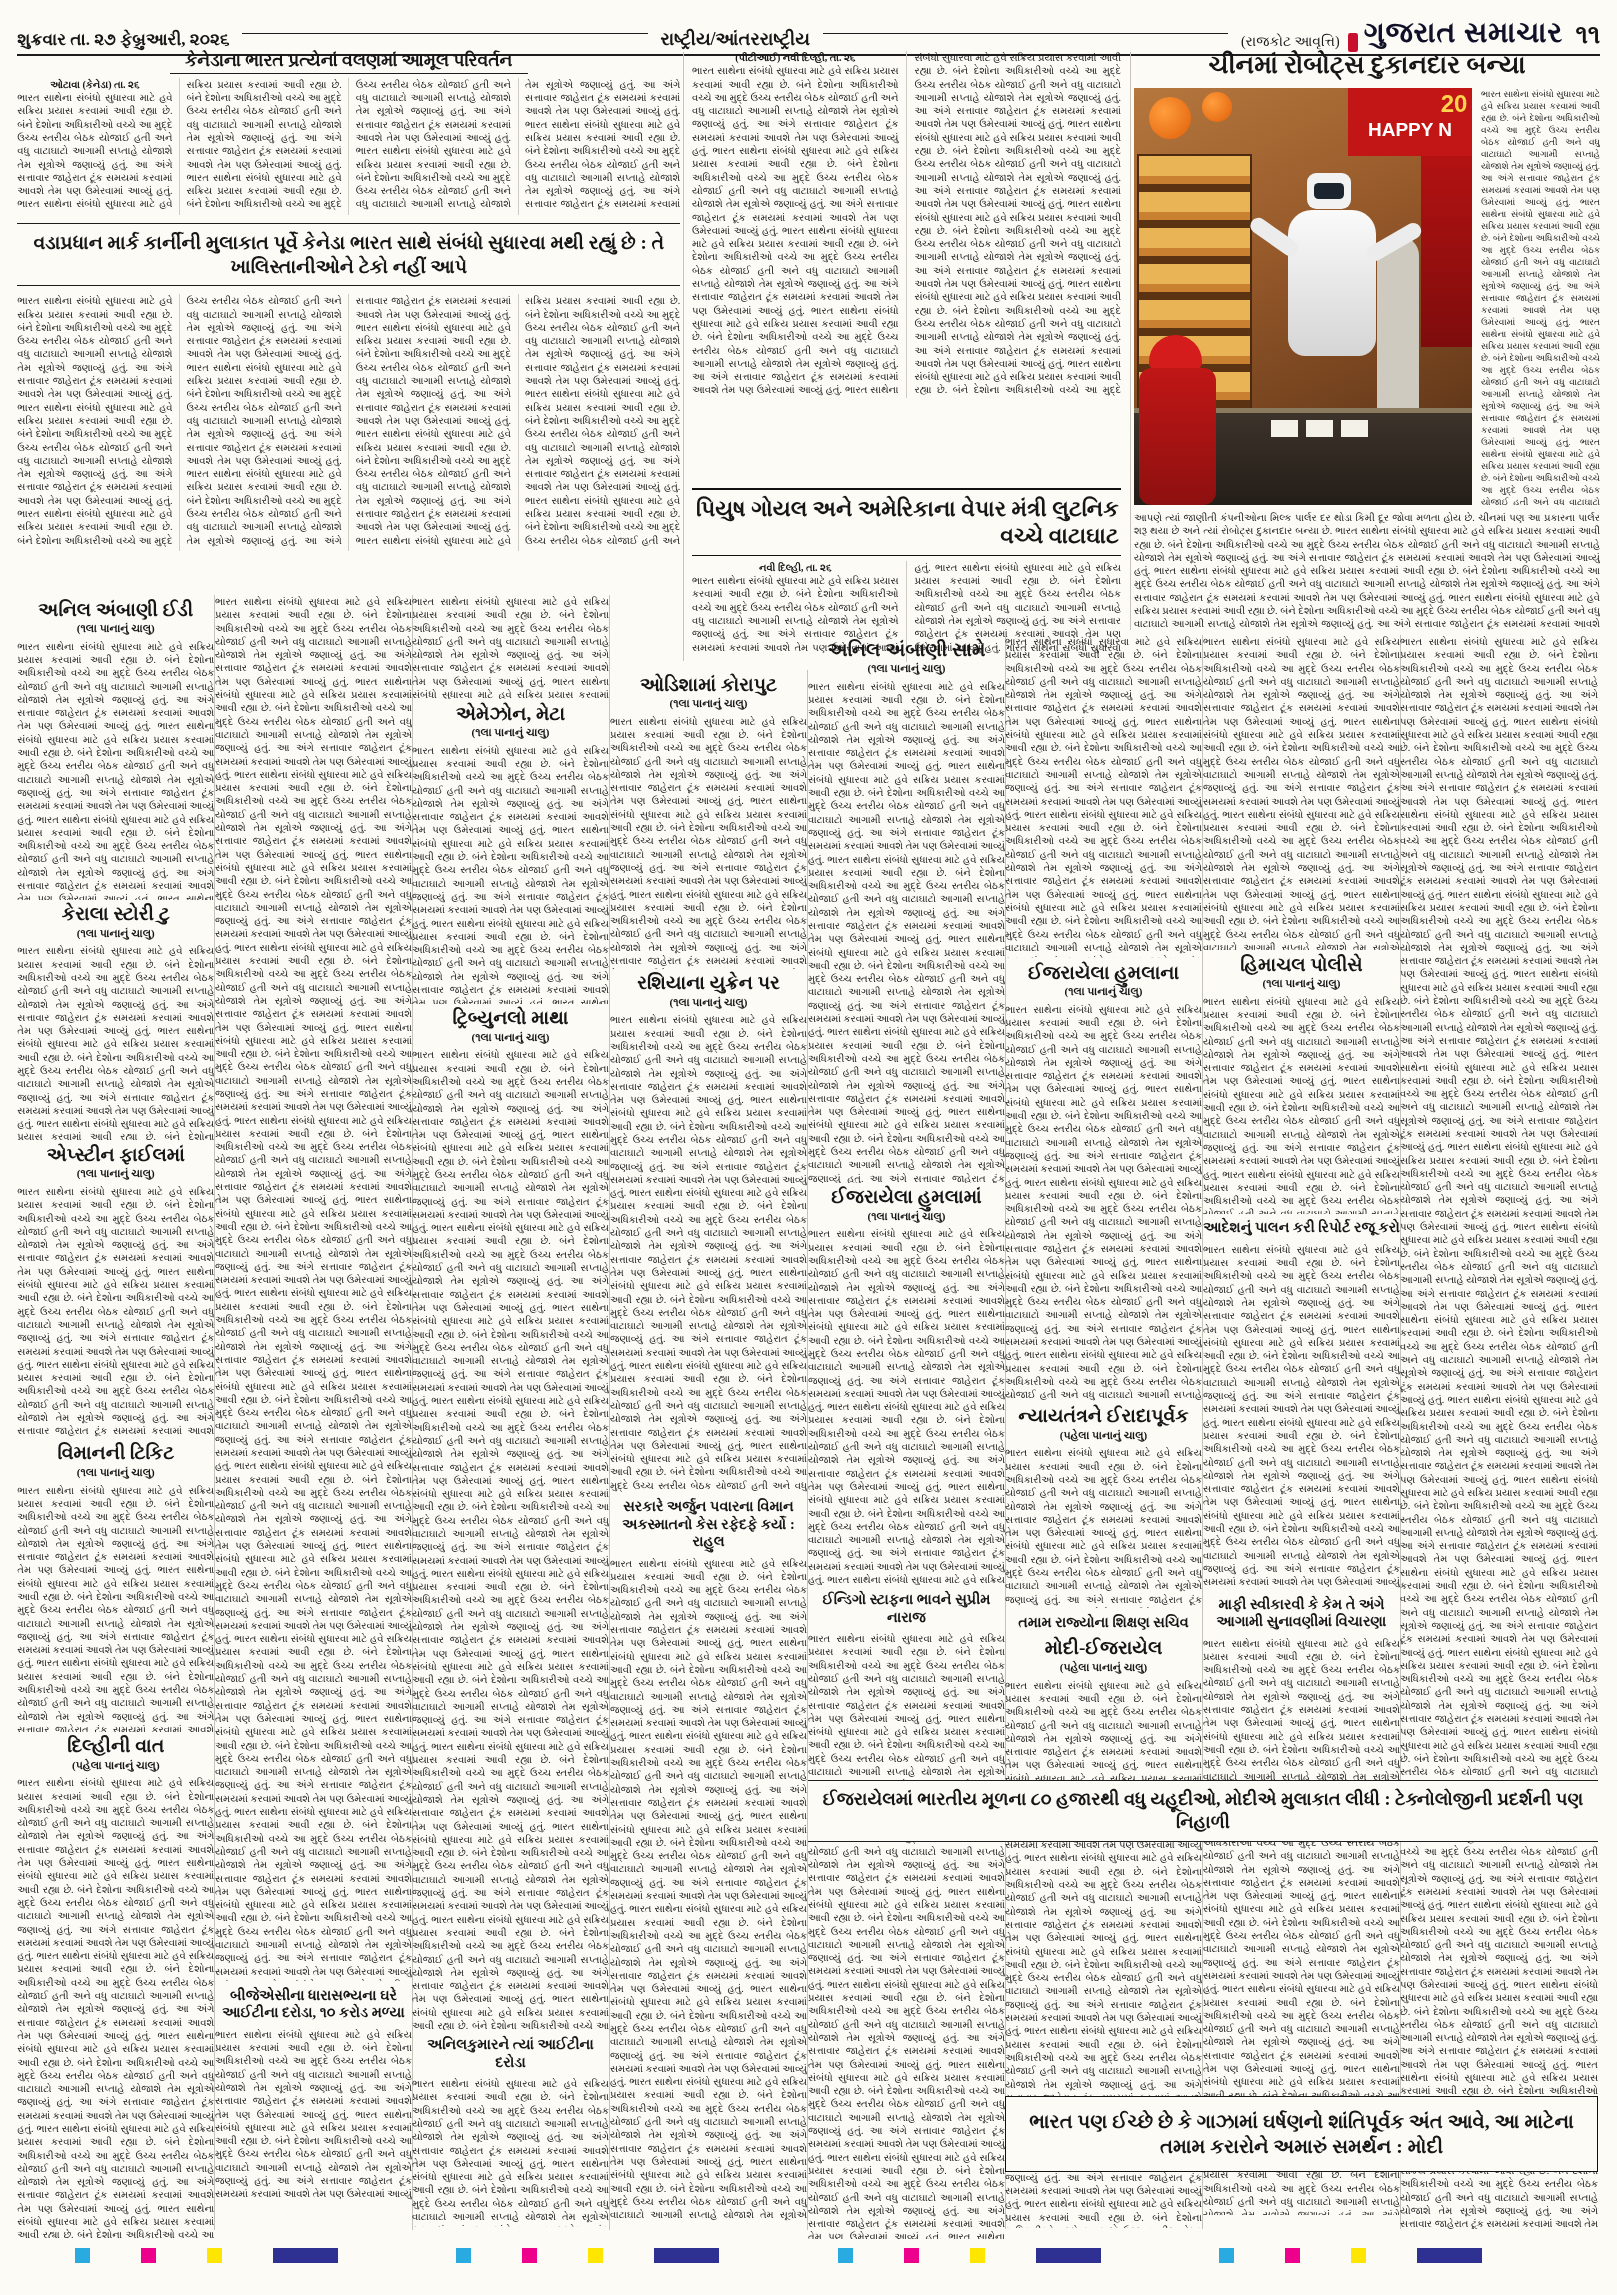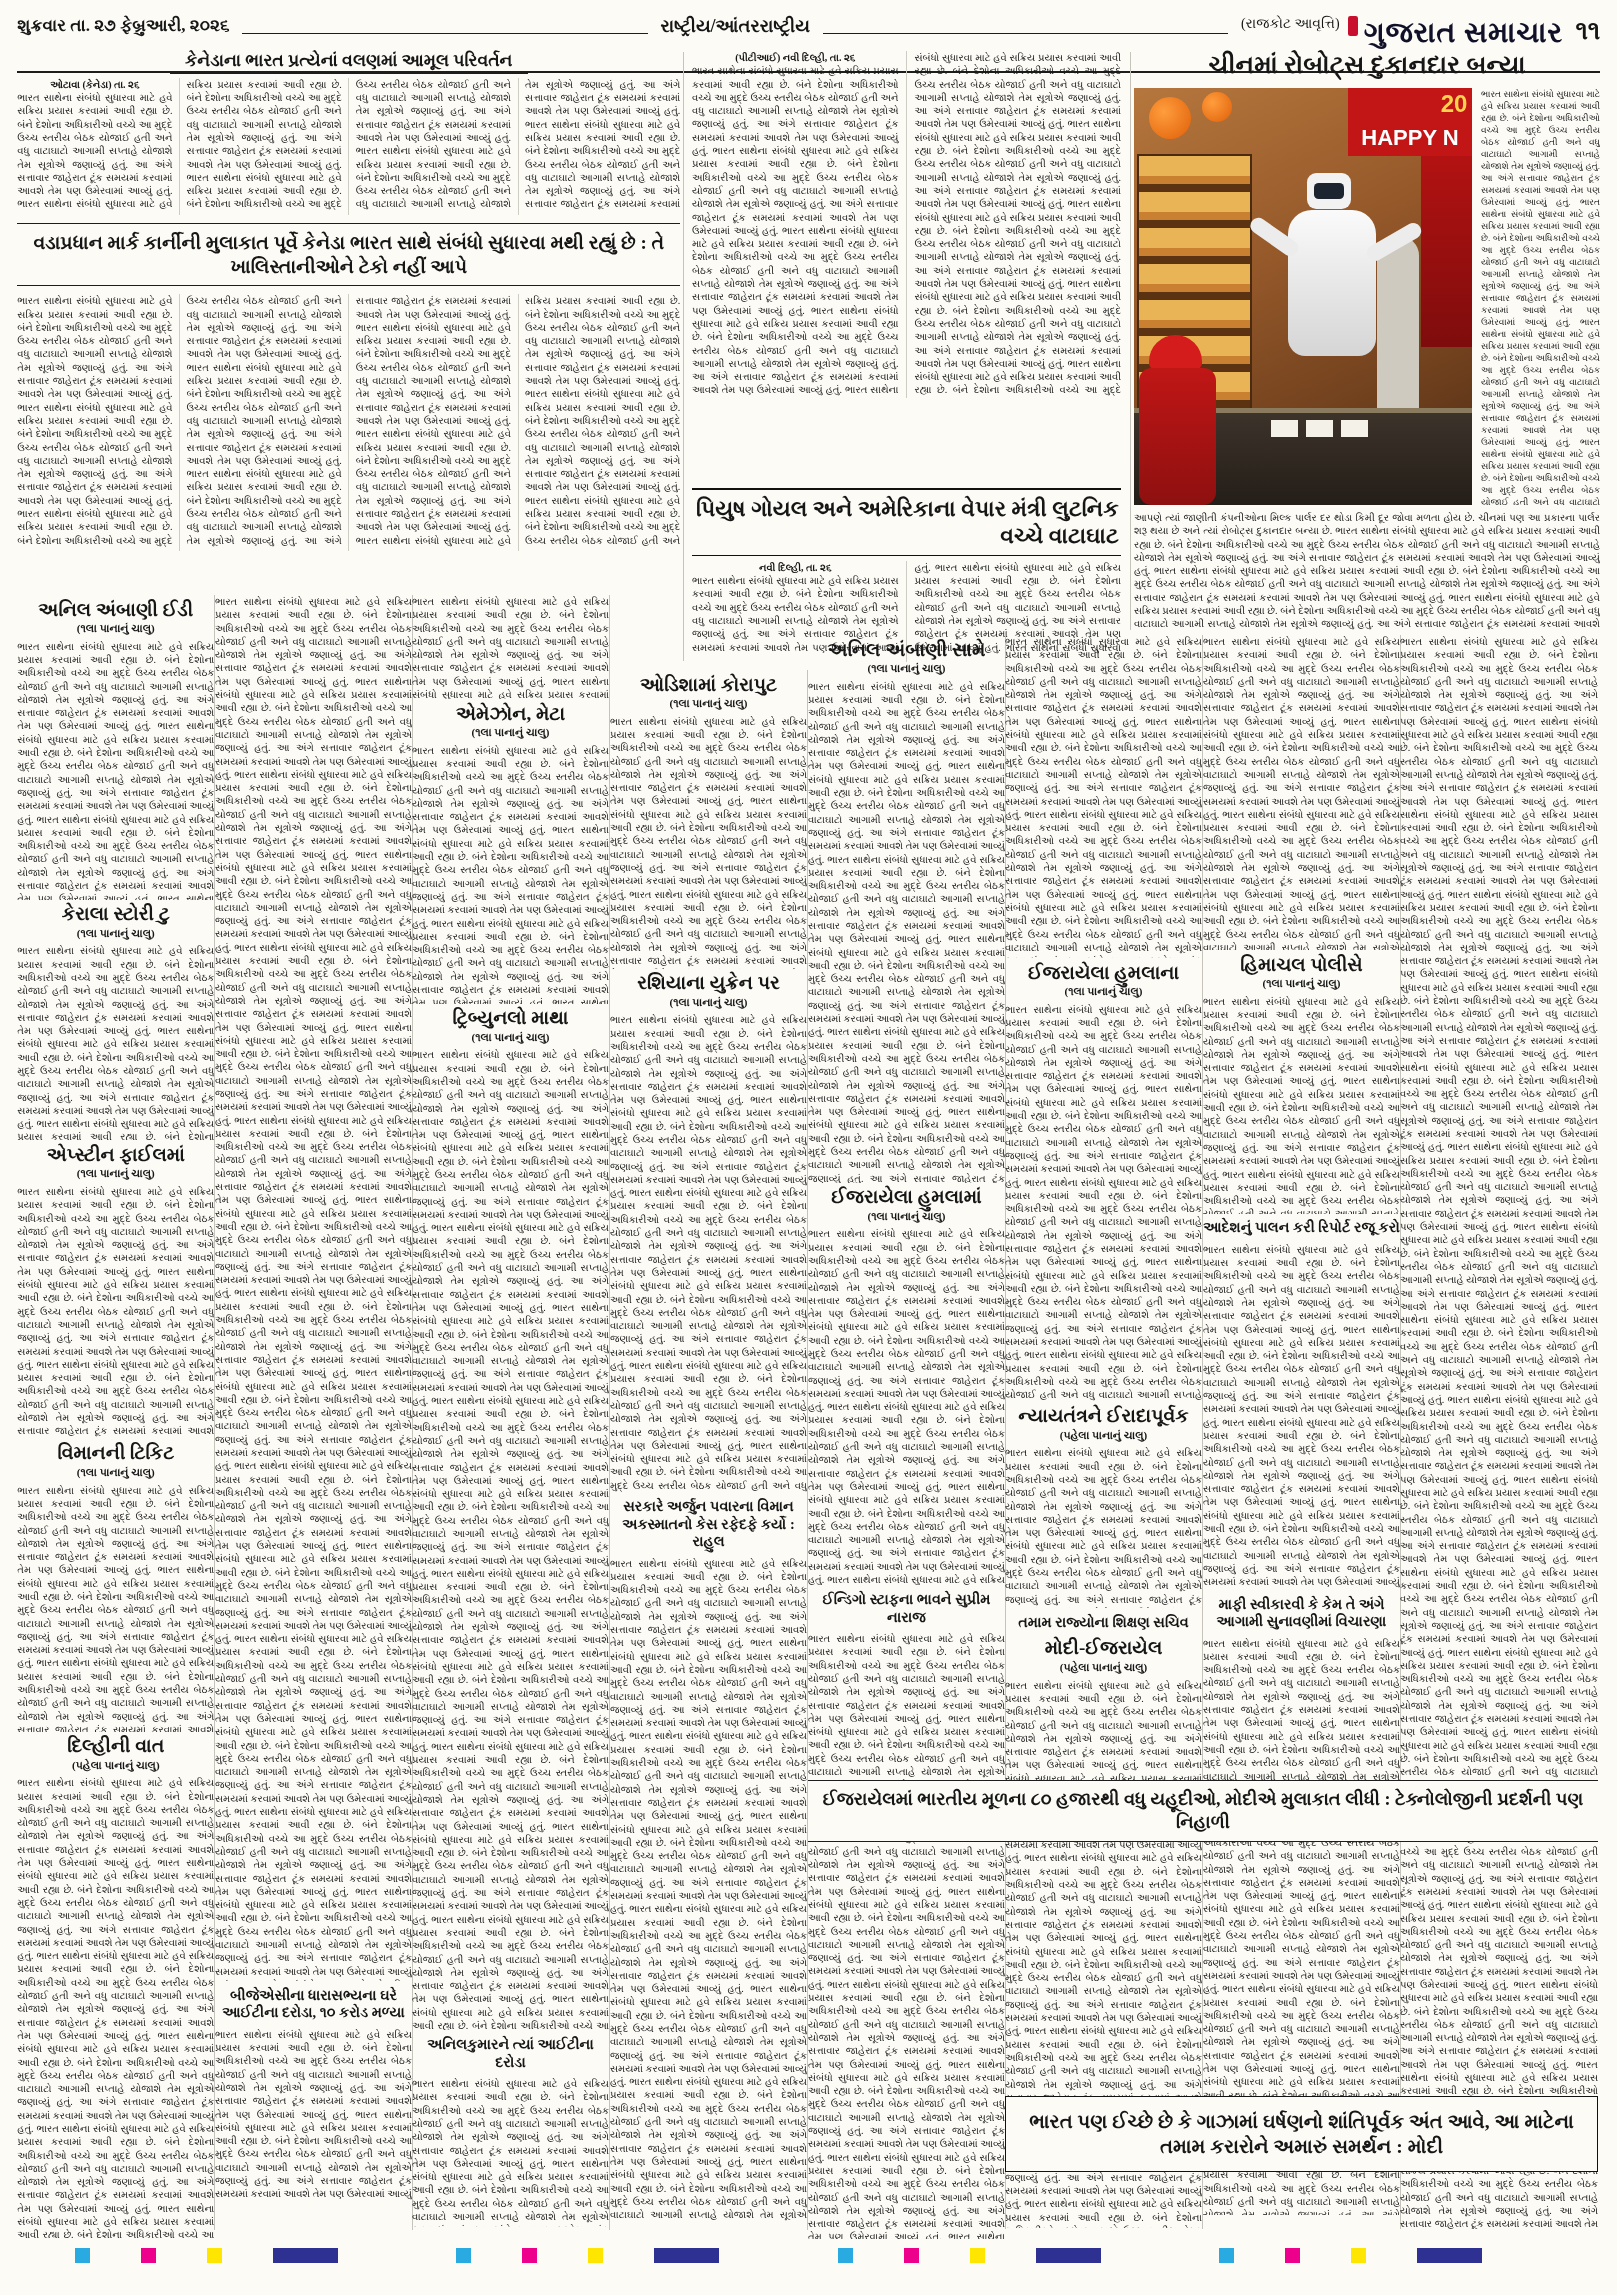--- a/index.html
+++ b/index.html
@@ -1,22 +1,22 @@
 <!DOCTYPE html>
 <html style="font-size:9.2px"><head>
 <meta charset="utf-8">
 <style>
   *{margin:0;padding:0;box-sizing:border-box}
   html,body{background:#8a8a8a}
   .page{position:relative;width:1617px;height:2295px;margin:0 auto;background:#fcfbf6;
         font-family:"Liberation Serif","DejaVu Serif",serif;color:#161616;overflow:hidden}
   .abs{position:absolute}
   
-  .hdr{left:17.3px;top:16px;width:1583px;display:flex;align-items:flex-start;
-       border-bottom:2.3px double #1d1d1d;padding-bottom:21px}
+  .hdr{left:17.3px;top:16px;width:1583px;display:flex;align-items:flex-end;
+       border-bottom:2.3px double #1d1d1d;padding-bottom:4px}
   .hdr-date{font-size:17px;font-weight:bold;white-space:nowrap}
   .hdr-line{flex:1;border-top:1.2px solid #1d1d1d;margin:0 12.7px;align-self:center}
   .hdr-section{font-size:18px;font-weight:bold;white-space:nowrap}
   .hdr-edition{font-size:14px;margin-right:8px;white-space:nowrap}
   .mast-accent{display:inline-block;width:10.4px;height:19.6px;background:#c8102e;margin:0 5.8px -2.3px 0;border-radius:2.3px}
   .hdr-masthead{font-size:29px;font-weight:bold;color:#101028;white-space:nowrap;letter-spacing:0.6px}
   .hdr-pagenum{font-size:25.4px;font-weight:bold;margin-left:12.7px}
   
   .jtext{text-align:justify;font-size:10px;line-height:13.3px;overflow:hidden;word-break:break-word}
   .cols4{column-count:4;column-gap:14px;column-rule:0.6px solid #cfccc4}
@@ -35,22 +35,22 @@
                   border-top:2.9px solid #111;border-bottom:1.2px solid #111;padding:5.8px 2.3px;margin-bottom:4.6px}
   
   .robot-headline{font-size:25px;font-weight:bold;text-align:center;margin-bottom:3.5px}
   .photo{position:absolute;left:0;top:37px;width:338px;height:417px;overflow:hidden;
          background:linear-gradient(155deg,#b5773d 0%,#96592a 40%,#6e3f1d 75%,#472a14 100%);}
   .ph-lantern{position:absolute;border-radius:50%;background:radial-gradient(circle at 35% 35%,#ff9d3c,#e05f08)}
   .ph-l1{left:15px;top:9.2px;width:42px;height:42px}.ph-l2{left:68px;top:3.5px;width:30px;height:30px}
   .ph-shelf{position:absolute;left:4.6px;top:68px;width:111px;height:271px;outline:2.9px solid #4a2a10;
             background:repeating-linear-gradient(180deg,#e8b455 0 19.6px,#c98030 19.6px 28px,#5c3312 28px 36px)}
   .ph-banner{position:absolute;right:0;top:0;width:124px;height:68px;background:#c21616;color:#fff;
-             font-weight:bold;font-size:22px;font-family:"Liberation Sans",sans-serif;
-             display:flex;align-items:flex-end;justify-content:center;padding-bottom:5px}
+             font-weight:bold;font-size:19px;font-family:"Liberation Sans",sans-serif;
+             display:flex;align-items:flex-end;justify-content:center;padding-bottom:15px}
   .ph-year{position:absolute;right:4.6px;top:2.3px;color:#ffd34d;font-size:24px;font-weight:bold;
            font-family:"Liberation Sans",sans-serif}
   .ph-banner-v{position:absolute;right:0;top:68px;width:51px;height:191px;background:linear-gradient(#b31212,#7e0c0c)}
   .ph-head{position:absolute;left:173px;top:85px;width:44px;height:36px;background:#f2f2f2;border-radius:9.2px}
   .ph-visor{position:absolute;left:180px;top:95px;width:30px;height:16px;background:#1c2430;border-radius:4.6px}
   .ph-torso{position:absolute;left:154px;top:122px;width:88px;height:146px;border-radius:24px 24px 17.3px 17.3px;
             background:linear-gradient(#fafafa,#d5d5d5)}
   .ph-arm{position:absolute;height:15.6px;background:#ececec;border-radius:8px}
   .ph-a1{left:113px;top:141px;width:55px;transform:rotate(35deg)}
   .ph-a2{left:230px;top:146px;width:60px;transform:rotate(-30deg)}

